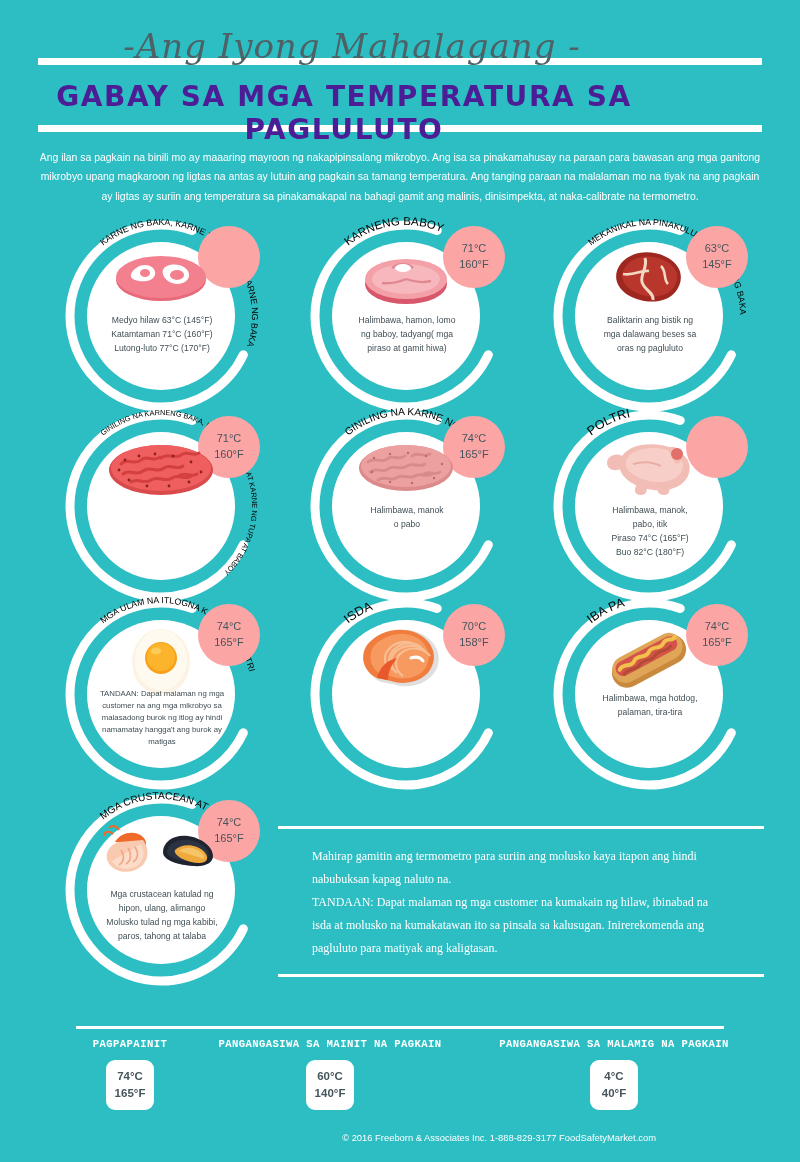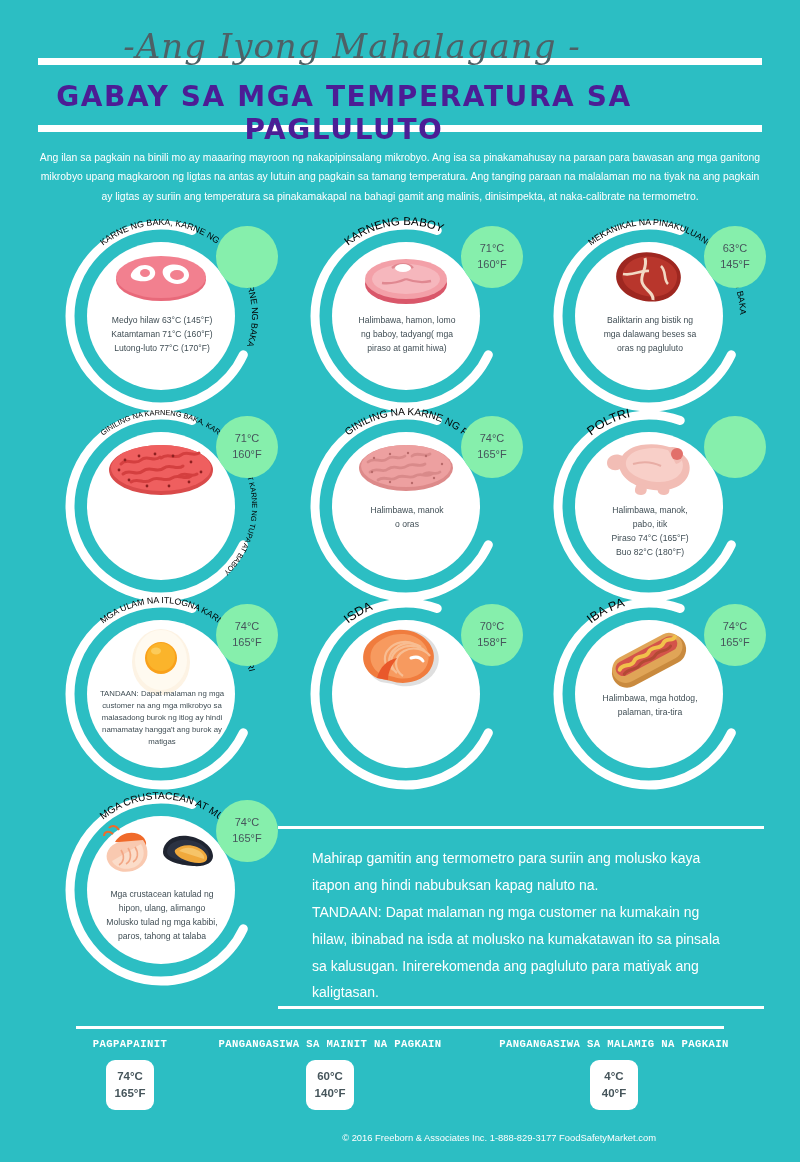--- a/index.html
+++ b/index.html
@@ -37,40 +37,40 @@
   .card { position:absolute; width:250px; height:190px; }
   .card .stage { position:absolute; left:0; top:0; width:250px; height:190px; }
 
   .ring-svg { position:absolute; left:0; top:0; width:250px; height:190px; overflow:visible; }
 
   .disc {
     position:absolute; left:47px; top:20px; width:148px; height:148px;
     border-radius:50%; background:#ffffff;
   }
   .badge {
-    position:absolute; left:176px; top:4px; width:62px; height:62px;
-    border-radius:50%; background:#86efac;
+    position:absolute; left:158px; top:4px; width:62px; height:62px;
+    border-radius:50%; background:#fca5a5;
     display:flex; flex-direction:column; align-items:center; justify-content:center;
     color:#46555b; font-size:11px; line-height:1.45; font-weight:500;
   }
   .badge span { display:block; }
 
   .food { position:absolute; left:47px; top:24px; width:148px; height:66px; }
   .food svg { display:block; margin:0 auto; }
 
   .body-text {
     position:absolute; left:52px; top:92px; width:140px;
     text-align:center; color:#404e55; font-size:8.6px; line-height:1.62;
   }
   .body-text.tight { font-size:7.8px; line-height:1.55; top:88px; }
 
   
   #note-panel { position:absolute; left:278px; top:826px; width:486px; }
   .note-rule { width:100%; height:3px; background:#ffffff; }
-  #note-body { color:#ffffff; font-size:14px; line-height:1.92; padding:16px 34px 0 34px; }
+  #note-body { color:#ffffff; font-size:12px; line-height:1.92; padding:16px 34px 14px 34px;font-family:Liberation Serif, serif; }
   #note-body p { margin:0; }
 
   
   #footer-rule { position:absolute; left:76px; top:1026px; width:648px; height:3px; background:#ffffff; }
   #footer { position:absolute; left:0; top:1038px; width:800px; height:124px; }
   .fcol { position:absolute; top:0; text-align:center; }
   .fcol .flabel {
     font-family:Liberation Mono, monospace; font-weight:bold;
     font-size:10.6px; color:#ffffff; letter-spacing:0.4px; white-space:nowrap;
   }
@@ -278,21 +278,21 @@
               <circle cx="88" cy="28" r="1.2"></circle>
               <circle cx="80" cy="42" r="1.2"></circle>
       <circle cx="58" cy="47" r="1.2"></circle>
               <circle cx="36" cy="46" r="1.2"></circle>
               <circle cx="18" cy="36" r="1.2"></circle>
     </g>
   </svg>
         </div>
       <div class="body-text">
           <div>Halimbawa, manok</div>
-          <div>o oras</div>
+          <div>o pabo</div>
         </div>
     </div>
     </div>
     <div class="card" style="left: 528px; top: 190px;">
     <div class="stage">
       <div class="disc"></div>
 
     <svg class="ring-svg" viewBox="0 0 250 190">
       <defs>
         <path id="ringpath-5" d="M 30 94 a 91 91 0 0 1 91 -91 a 91 91 0 0 1 91 91 a 91 91 0 0 1 -91 91 a 91 91 0 0 1 -91 -91" fill="none"></path>

